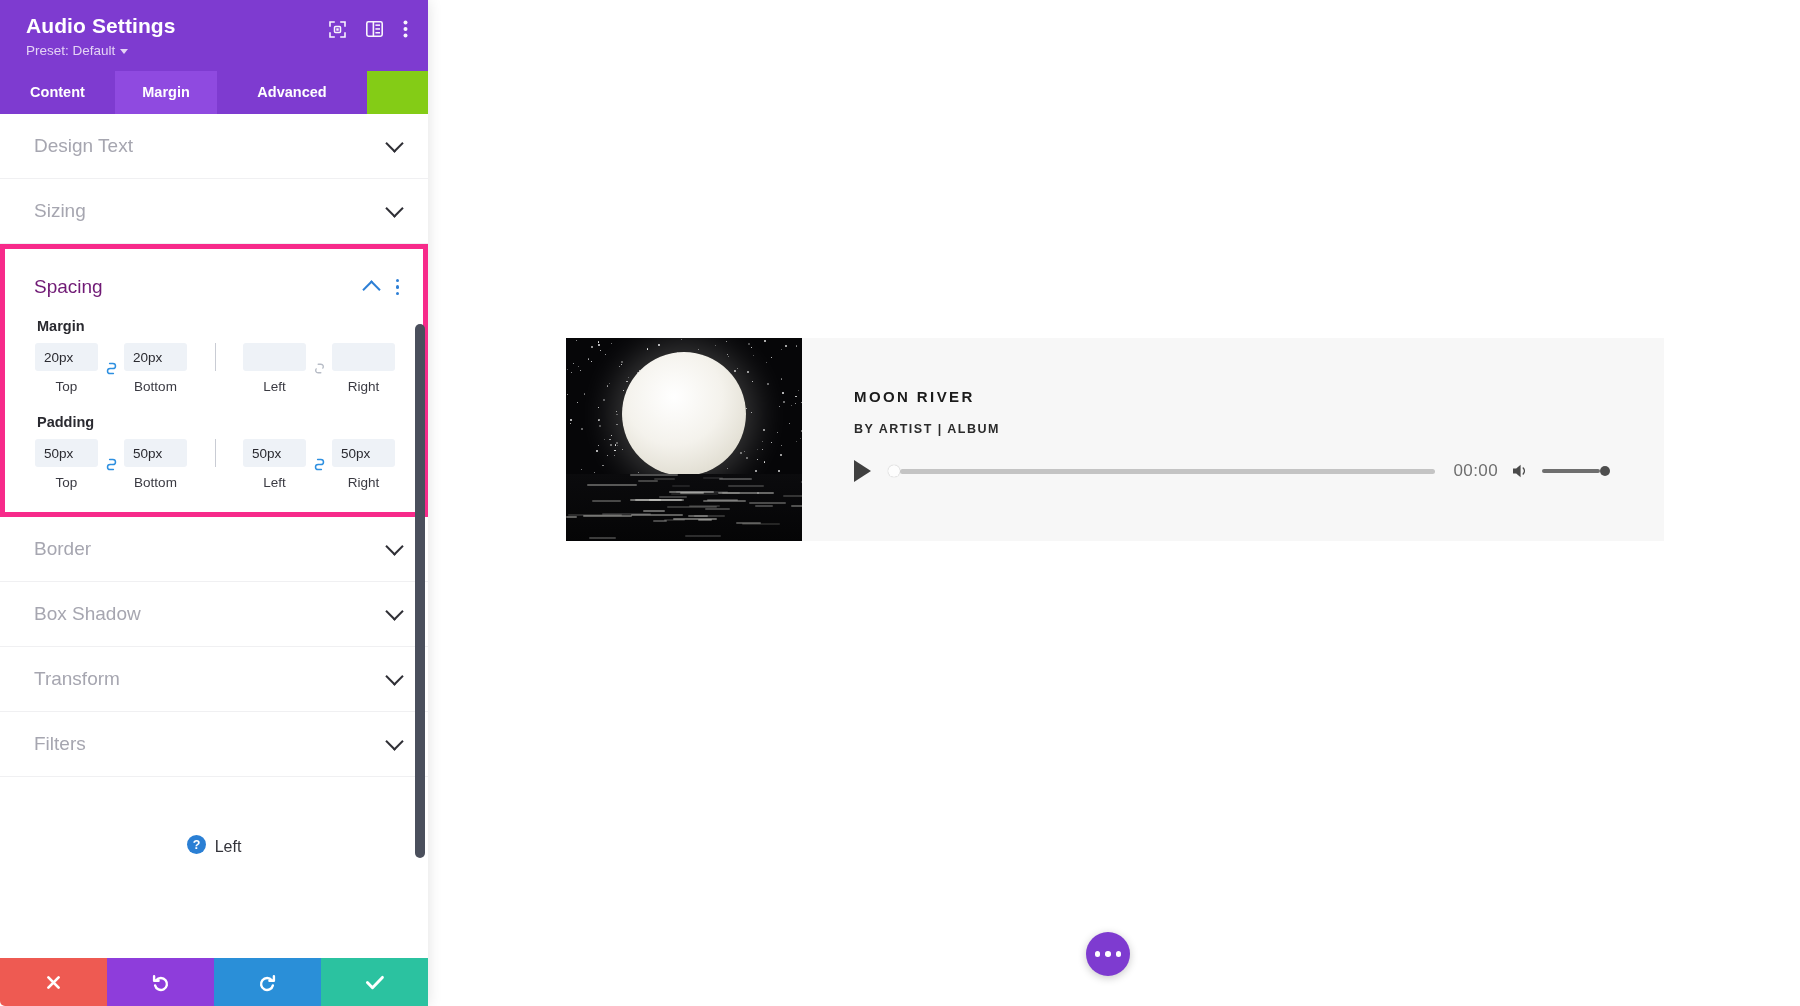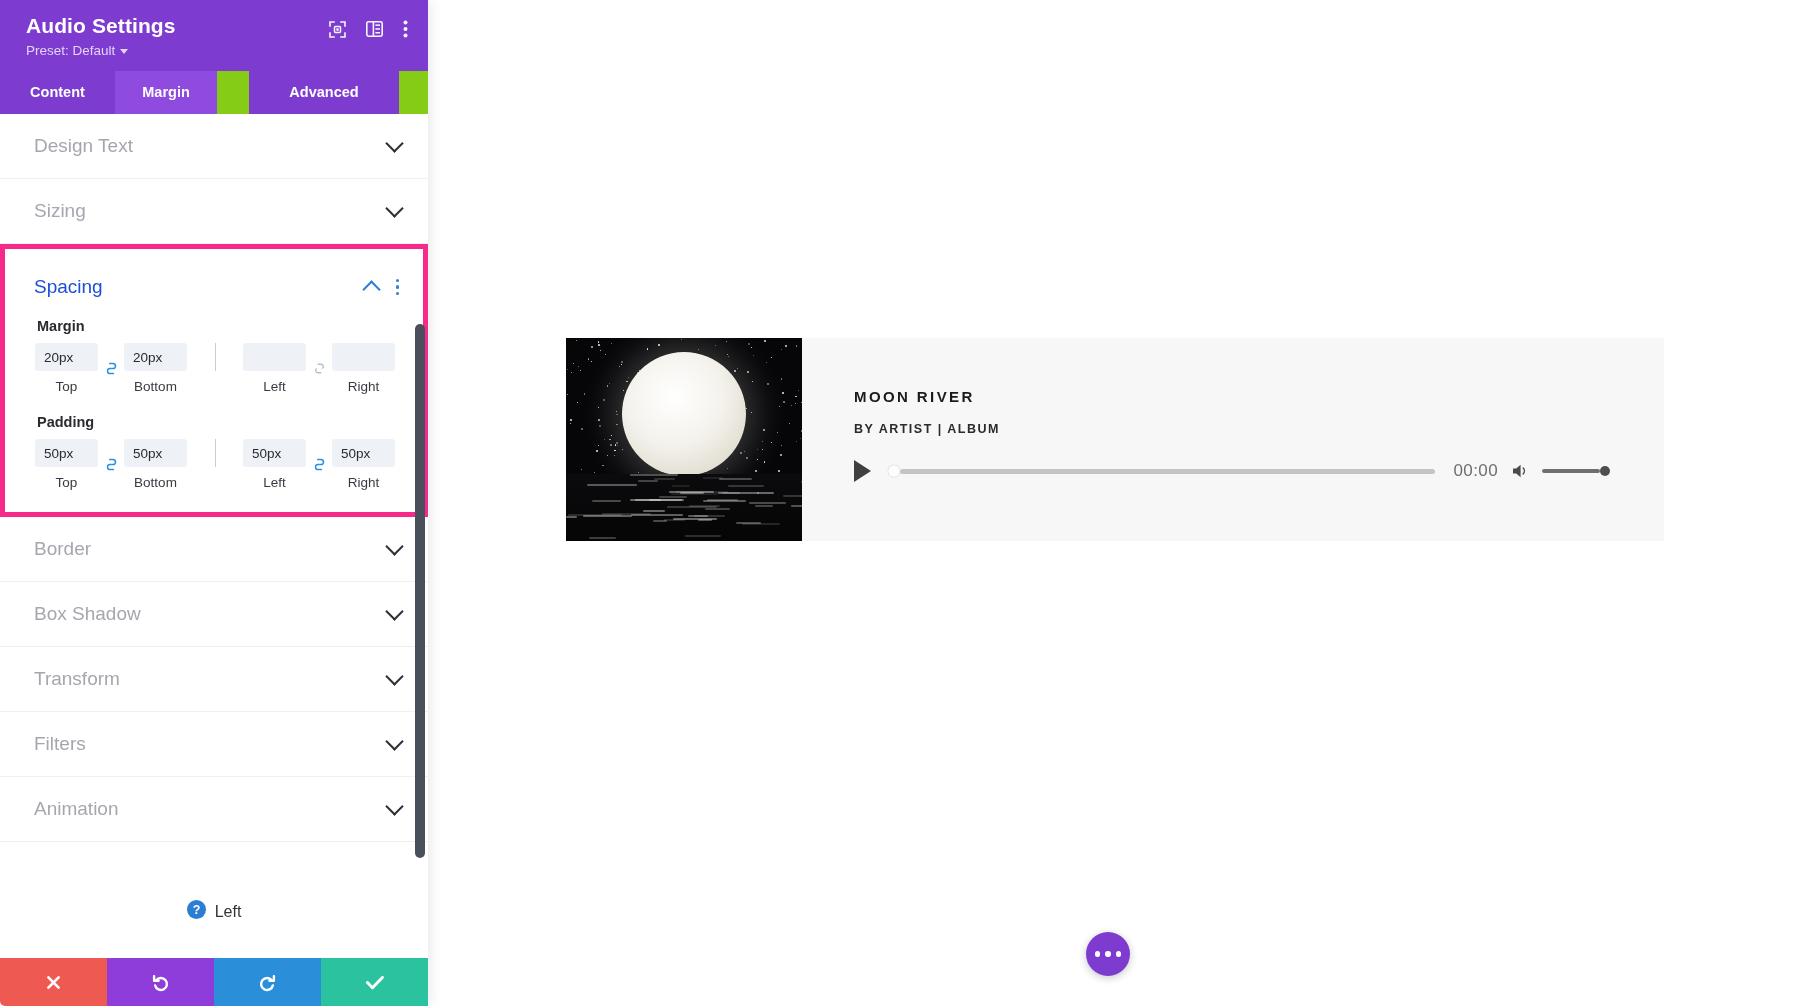--- a/index.html
+++ b/index.html
@@ -51,21 +51,21 @@
   .panel-tabs { display: flex; background: #84cc16; flex: 0 0 auto; }
   .tab {
     flex: 0 0 auto;
     padding: 13px 0 14px 0;
     color: #ffffff; font-size: 14.5px; font-weight: bold;
     text-align: center; cursor: pointer;
     background: #7e3bd0;
   }
   .tab:nth-child(1) { width: 115px; }
   .tab:nth-child(2) { width: 102px; }
-  .tab:nth-child(3) { width: 150px; margin-left: 32px; }
+  .tab:nth-child(3) { width: 150px; }
   .tab.active { background: #8f4ae0; }
 
   
   .panel-body {
     position: relative; flex: 1 1 auto;
     overflow: hidden; background: #ffffff;
   }
   .panel-scroll { position:absolute; inset:0; }
 
   
@@ -87,21 +87,21 @@
   .highlight-box {
     border: 5px solid #f72a8a;
     background: #ffffff;
     margin: 0; position: relative;
   }
   .spacing-inner { padding: 0 0 22px 0; }
   .sec-head {
     display: flex; align-items: center; justify-content: space-between;
     padding: 27px 22px 16px 29px;
   }
-  .sec-title { color: #1d4ed8; font-size: 19px; }
+  .sec-title { color: #701a75; font-size: 19px; }
   .sec-head-icons { display:flex; align-items:center; gap: 16px; }
   .chev-up {
     width: 13px; height: 13px;
     border-right: 2.2px solid #2d7fd6; border-bottom: 2.2px solid #2d7fd6;
     transform: rotate(-135deg); margin-top: 5px; cursor:pointer;
   }
   .dots-v { display:flex; flex-direction:column; gap:3px; cursor:pointer; padding:2px; }
   .dots-v i { width:3.5px; height:3.5px; border-radius:50%; background:#2d7fd6; display:block; }
 
   .field-group { padding: 0 28px 0 30px; }
@@ -655,24 +655,20 @@
           <span class="chev"></span>
         </div>
         <div class="toggle-row">
           <span class="t-label">Transform</span>
           <span class="chev"></span>
         </div>
         <div class="toggle-row">
           <span class="t-label">Filters</span>
           <span class="chev"></span>
         </div>
-        <div class="toggle-row">
-          <span class="t-label">Animation</span>
-          <span class="chev"></span>
-        </div>
 
         <div class="help-row">
           <span>
             <svg width="19" height="19" viewBox="0 0 19 19">
               <circle cx="9.5" cy="9.5" r="9.5" fill="#2a7fd4"></circle>
               <text x="9.5" y="14" text-anchor="middle" font-size="12.5" font-family="Liberation Sans, sans-serif" font-weight="bold" fill="#fff">?</text>
             </svg>
           </span>
           <span class="help-text">Left</span>
         </div>

